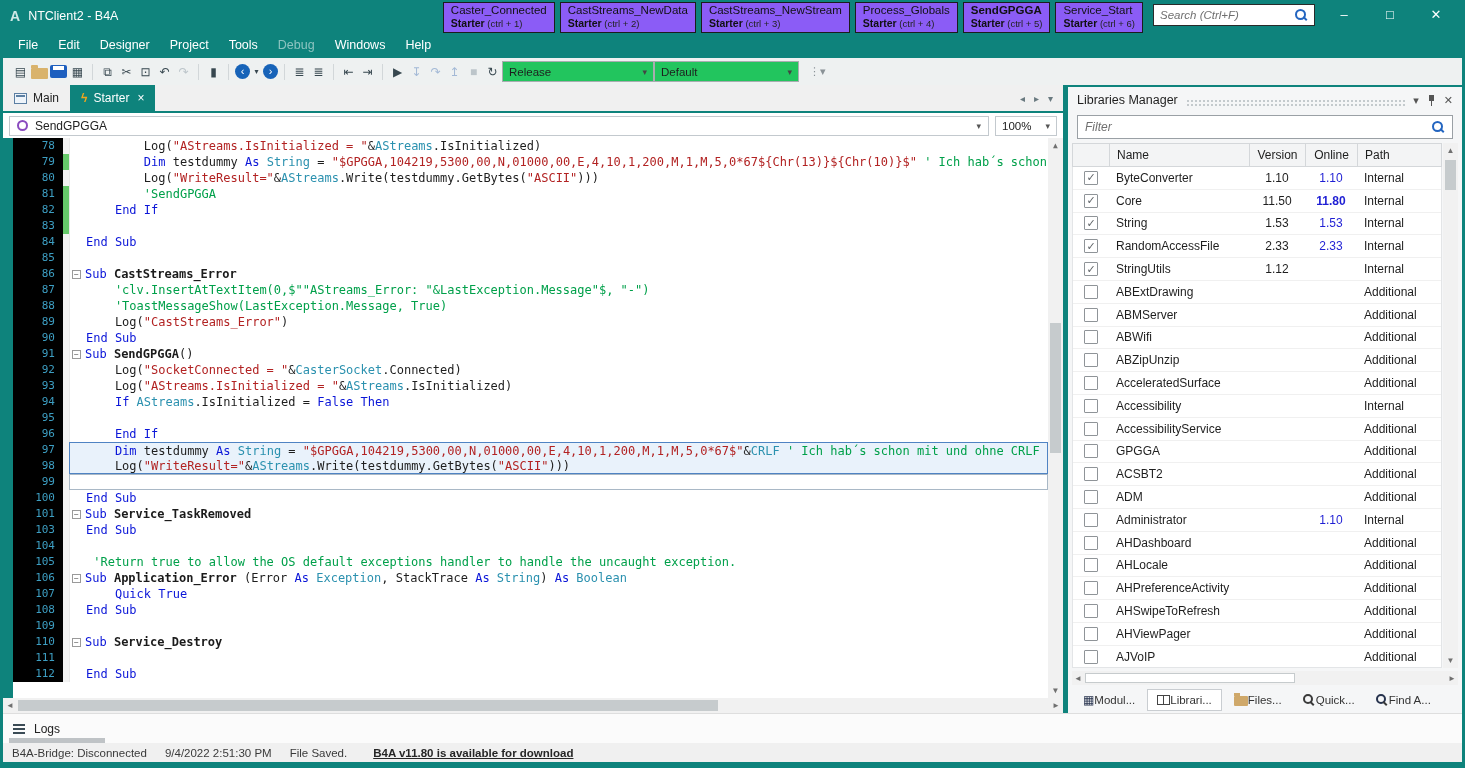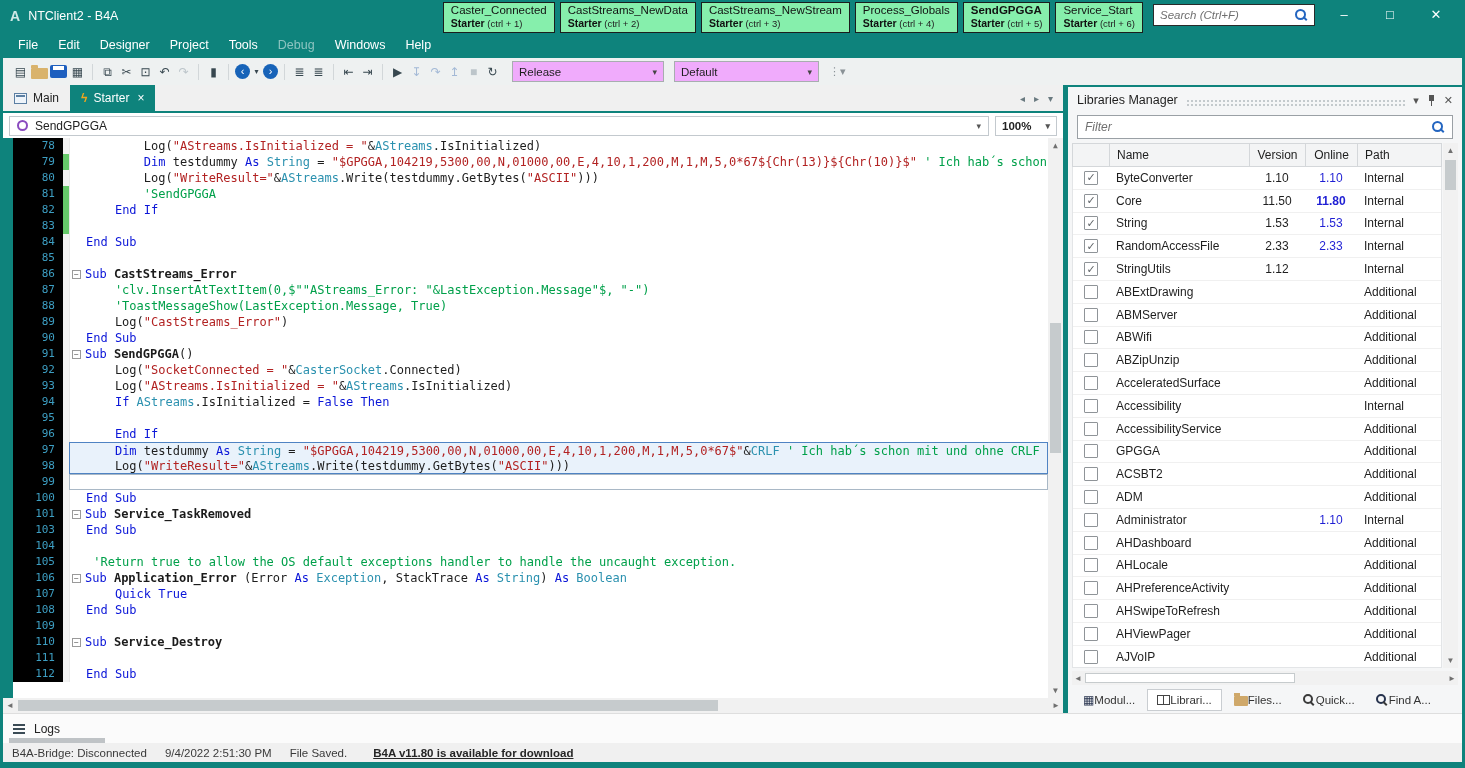--- a/index.html
+++ b/index.html
@@ -5,21 +5,21 @@
   * { margin:0; padding:0; box-sizing:border-box; }
   body { font-family:"Liberation Sans", sans-serif; background:#0e837c; }
   .window { width:1465px; height:768px; background:#0e837c; display:flex; flex-direction:column; overflow:hidden; }
 
   
   .titlebar { height:32px; display:flex; align-items:flex-start; padding:0 6px 0 10px; color:#fff; }
   .tb-left { display:flex; align-items:center; height:32px; gap:8px; }
   .app-icon { color:#cfe9e7; font-weight:bold; font-size:14px; }
   .app-title { font-size:12.5px; white-space:nowrap; }
   .module-tabs { display:flex; gap:5px; margin-left:auto; padding-top:2px; }
-  .mtab { background:#86efac; border:1px solid #1c1c1c; padding:1px 7px 2px; color:#111; cursor:default; }
+  .mtab { background:#8b5cf6; border:1px solid #1c1c1c; padding:1px 7px 2px; color:#111; cursor:default; }
   .mtab-name { font-size:11.5px; line-height:13px; white-space:nowrap; }
   .mtab.active .mtab-name { font-weight:bold; }
   .mtab-sub { font-size:10px; line-height:12px; white-space:nowrap; }
   .mtab-sub b { font-size:10.5px; }
   .mtab-key { font-size:9.5px; color:#222; }
   .tb-search { width:162px; height:22px; background:#fff; border:1px solid #2a2a2a; display:flex; align-items:center; padding:0 6px; margin:4px 0 0 10px; gap:16px; }
   .tb-search input { border:none; outline:none; flex:1; font-size:11.5px; font-style:italic; color:#444; font-family:"Liberation Sans",sans-serif; min-width:0; background:transparent; }
   .tb-search input::placeholder { color:#6f6f6f; font-style:italic; }
   .win-btns { display:flex; margin-left:6px; }
   .win-btn { width:46px; height:28px; display:flex; align-items:center; justify-content:center; color:#fff; font-size:13px; }
@@ -35,21 +35,21 @@
   .ic-dark { color:#37474f; }
   .ic-dis { color:#bcc5ca; }
   .ic-disblue { color:#a3b9d6; }
   .ic-dark.sm { font-size:8px; min-width:9px; }
   .ic-nav { background:#1763b8; color:#fff; border-radius:50%; width:15px; height:15px; min-width:15px; font-size:11px; line-height:13px; }
   .ic-save { width:14px; height:13px; background:#1d5fbf; border-radius:2px; position:relative; }
   .ic-save::after { content:""; position:absolute; top:1px; left:3px; right:3px; height:4px; background:#fff; }
   .ic-folder { width:15px; height:11px; background:#d9b36c; border-radius:1px; position:relative; margin-top:3px; }
   .ic-folder::before { content:""; position:absolute; top:-3px; left:0; width:7px; height:3px; background:#d9b36c; border-radius:1px 1px 0 0; }
   .tb-sep { width:1px; height:16px; background:#d2d7d9; margin:0 5px; }
-  .tb-combo { width:152px; height:21px; background:#f0abfc; border:1px solid #a8adb0; display:flex; align-items:center; justify-content:space-between; font-size:11.5px; color:#1e1e1e; padding:0 6px; margin-left:10px; }
+  .tb-combo { width:152px; height:21px; background:#22c55e; border:1px solid #a8adb0; display:flex; align-items:center; justify-content:space-between; font-size:11.5px; color:#1e1e1e; padding:0 6px; margin-left:0; }
   .combo-caret { font-size:9px; color:#444; }
   .tb-overflow { margin-left:10px; color:#8a9296; font-size:11px; }
 
   
   .main-row { flex:1; display:flex; padding:0 3px; min-height:0; }
   .left-col { width:1060px; display:flex; flex-direction:column; background:#fff; }
   .splitter { width:8px; }
   .right-col { flex:1; display:flex; flex-direction:column; padding-top:2px; min-height:0; }
 
   
@@ -61,21 +61,21 @@
   .starter-icon { color:#f2a71b; font-weight:bold; font-size:12px; }
   .doctab-close { color:#fff; font-size:12px; margin-left:2px; }
   .tabnav { margin-left:auto; color:#6a7a80; font-size:10px; display:flex; gap:9px; align-items:center; padding-right:10px; }
   .teal-line { height:2px; background:#0e837c; }
 
   
   .code-header { height:25px; display:flex; align-items:center; background:#fff; padding:2px 6px; gap:6px; }
   .sub-dropdown { flex:1; height:20px; border:1px solid #c3c9ce; display:flex; align-items:center; padding:0 7px; font-size:12px; color:#222; gap:7px; }
   .sub-icon { width:11px; height:11px; border:2px solid #8a4bbf; border-radius:50%; }
   .dd-caret { margin-left:auto; font-size:9px; color:#555; }
-  .zoom-box { width:62px; height:20px; border:1px solid #c3c9ce; display:flex; align-items:center; justify-content:space-between; padding:0 6px; font-size:11.5px; color:#222;font-weight:bold; }
+  .zoom-box { width:62px; height:20px; border:1px solid #c3c9ce; display:flex; align-items:center; justify-content:space-between; padding:0 6px; font-size:11.5px; color:#222; }
 
   
   .editor { position:relative; height:560px; background:#fff; border-left:10px solid #0e837c; overflow:hidden; font-family:"DejaVu Sans Mono", monospace; font-size:12px; }
   .cl { display:flex; height:16px; line-height:16px; }
   .ln { width:50px; text-align:right; color:#3d9ec2; background:#000000; padding-right:8px; font-size:11px; flex-shrink:0; }
   .chg { width:6px; background:#f2f2f2; flex-shrink:0; }
   .chg.on { background:#66c96a; }
   .codeln { flex:1; white-space:pre; padding-left:16px; border-left:1px solid #e8e8e8; height:16px; margin-right:15px; overflow:hidden; }
   .codeln.sel1 { background:#e9f2fb; border:1px solid #4f83c3; border-bottom:none; }
   .codeln.sel2 { background:#e9f2fb; border:1px solid #4f83c3; border-top:none; }

